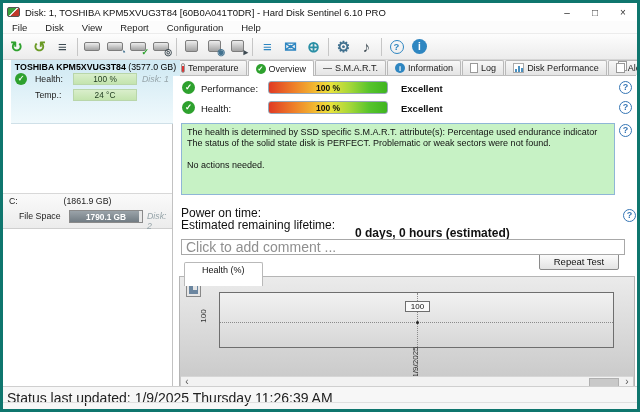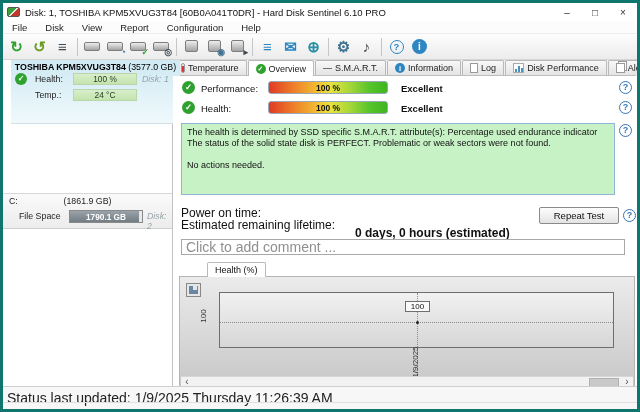--- a/index.html
+++ b/index.html
@@ -72,26 +72,26 @@
   .m-check { position:absolute; width:13px; height:13px; border-radius:50%; background:#2ea12e; color:#fff; font-size:8.5px; font-weight:bold; text-align:center; line-height:13px; }
   .m-label { position:absolute; font-size:9.5px; color:#111; }
   .grad-bar { position:absolute; width:120px; height:13px; border:1px solid #98a8b8; border-radius:3px; background:linear-gradient(90deg,#e03a24 0%,#ef8229 22%,#f2c332 42%,#e8e23c 52%,#a8d839 68%,#57c42c 85%,#3eb520 100%); font-size:8.5px; font-weight:bold; text-align:center; line-height:12px; color:#111; }
   .rating { position:absolute; font-size:9.5px; font-weight:bold; color:#111; }
   .help { position:absolute; width:13px; height:13px; border:1.5px solid #3676b5; color:#3676b5; border-radius:50%; font-size:9px; font-weight:bold; text-align:center; line-height:11px; }
   .status-box { position:absolute; left:8px; top:47px; width:434px; height:72px; background:#c7f2c5; border:1px solid #8fb6d6; padding:3px 5px; }
   .status-line { font-size:9px; color:#111; white-space:nowrap; line-height:11px; }
   .status-line.b { font-weight:normal; margin-top:11px; }
   .kv-label { position:absolute; font-size:12px; color:#111; }
   .kv-value { position:absolute; font-size:12px; font-weight:bold; color:#111;margin-top:20px; }
-  .btn { position:absolute; font-size:9.5px; color:#111; background:linear-gradient(#fdfdfd,#e3e3e3); border:1px solid #8a8a8a; border-radius:2px; text-align:center; }
+  .btn { position:absolute; font-size:9.5px; color:#111; background:linear-gradient(#fdfdfd,#e3e3e3); border:1px solid #8a8a8a; border-radius:2px; text-align:center;margin-top:46px; }
   .comment { position:absolute; left:8px; top:163px; width:444px; height:16px; border:1px solid #a8a8a8; font-size:14px; padding:0 4px; color:#333; font-family:"Liberation Sans",sans-serif; }
   .comment::placeholder { color:#8f8f8f; }
 
   
-  .hist-tab { position:absolute; left:11px; top:186px; height:15px; padding:0 7px; background:#fff; border:1px solid #b9b9b9; border-bottom:none; border-radius:2px 2px 0 0; font-size:9px; line-height:14px; color:#111; z-index:2;margin-left:23px; }
+  .hist-tab { position:absolute; left:11px; top:186px; height:24px; padding:0 17px; background:#fff; border:1px solid #b9b9b9; border-bottom:none; border-radius:2px 2px 0 0; font-size:9px; line-height:14px; color:#111; z-index:2; }
   .chart-area { position:absolute; left:6px; top:200px; width:456px; height:114px; background:linear-gradient(#ebebeb,#c7c7c7); border:1px solid #b5b5b5; }
   .save-btn { position:absolute; left:6px; top:6px; width:15px; height:14px; border:1px solid #888; background:#e6e6e6; }
   .save-btn::before { content:""; position:absolute; left:2px; top:2px; right:2px; bottom:2px; background:#6b86a0; }
   .save-btn::after { content:""; position:absolute; right:3px; top:2px; width:4px; height:4px; background:#e6e6e6; }
   .plot { position:absolute; left:39px; top:15px; width:395px; height:56px; border:1px solid #6e6e6e; background:linear-gradient(#f1f1f1,#d6d6d6); }
   .hline { position:absolute; left:0; right:0; top:29px; border-top:1px dotted #8a8a8a; }
   .vline { position:absolute; top:0; bottom:-32px; left:197px; border-left:1px dotted #8a8a8a; }
   .dot { position:absolute; left:196px; top:28px; width:3px; height:3px; background:#222; border-radius:50%; }
   .pt-label { position:absolute; left:185px; top:8px; width:25px; height:11px; background:#fafafa; border:1px solid #6e6e6e; font-size:8px; text-align:center; line-height:10px; color:#111; }
   .ytick { position:absolute; left:12px; top:34px; width:24px; height:10px; font-size:8px; color:#333; text-align:center; transform:rotate(-90deg); }

